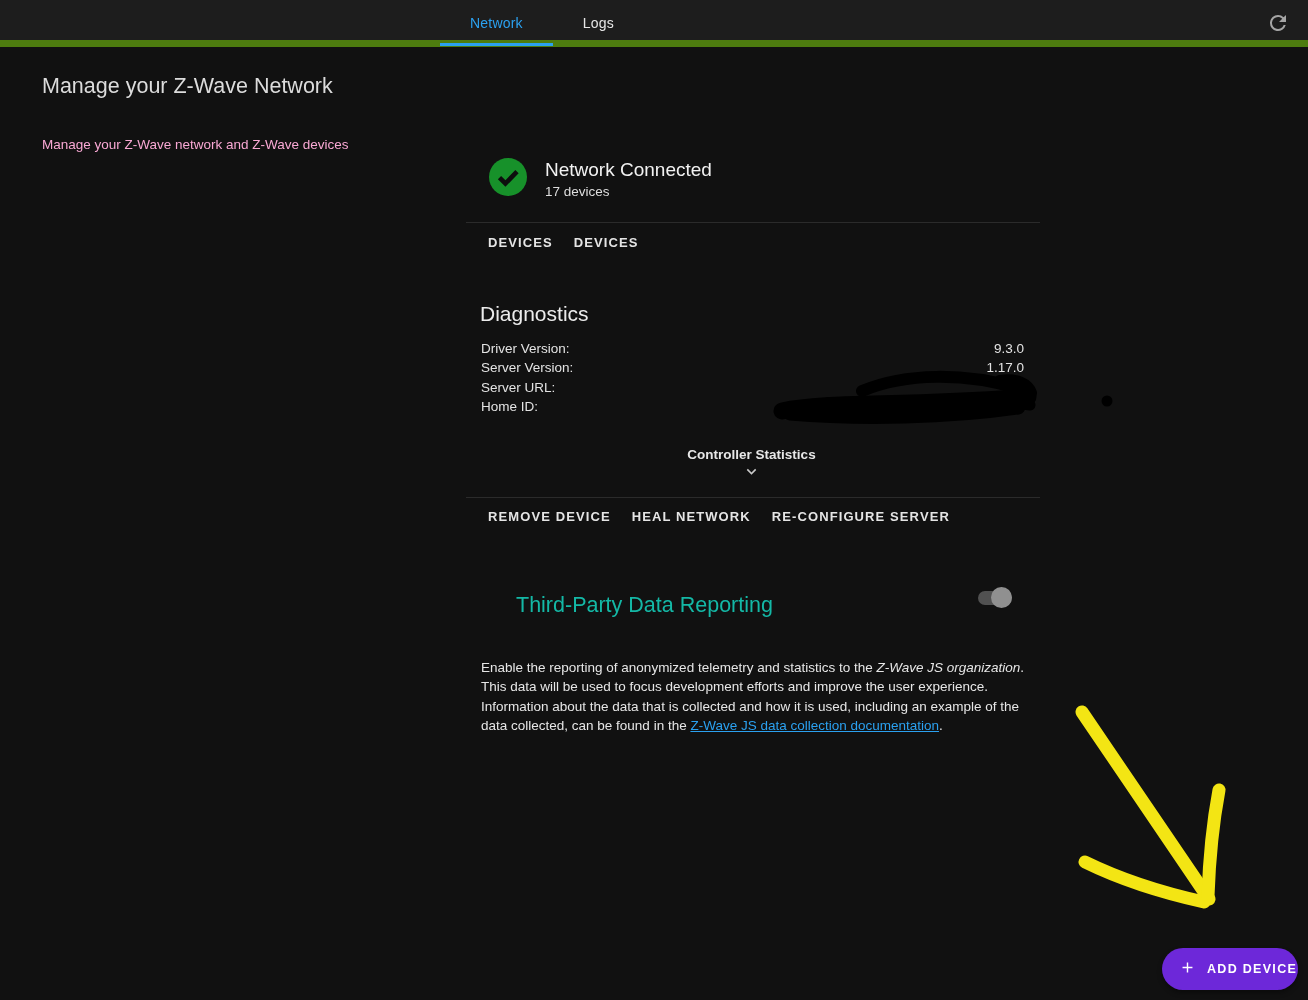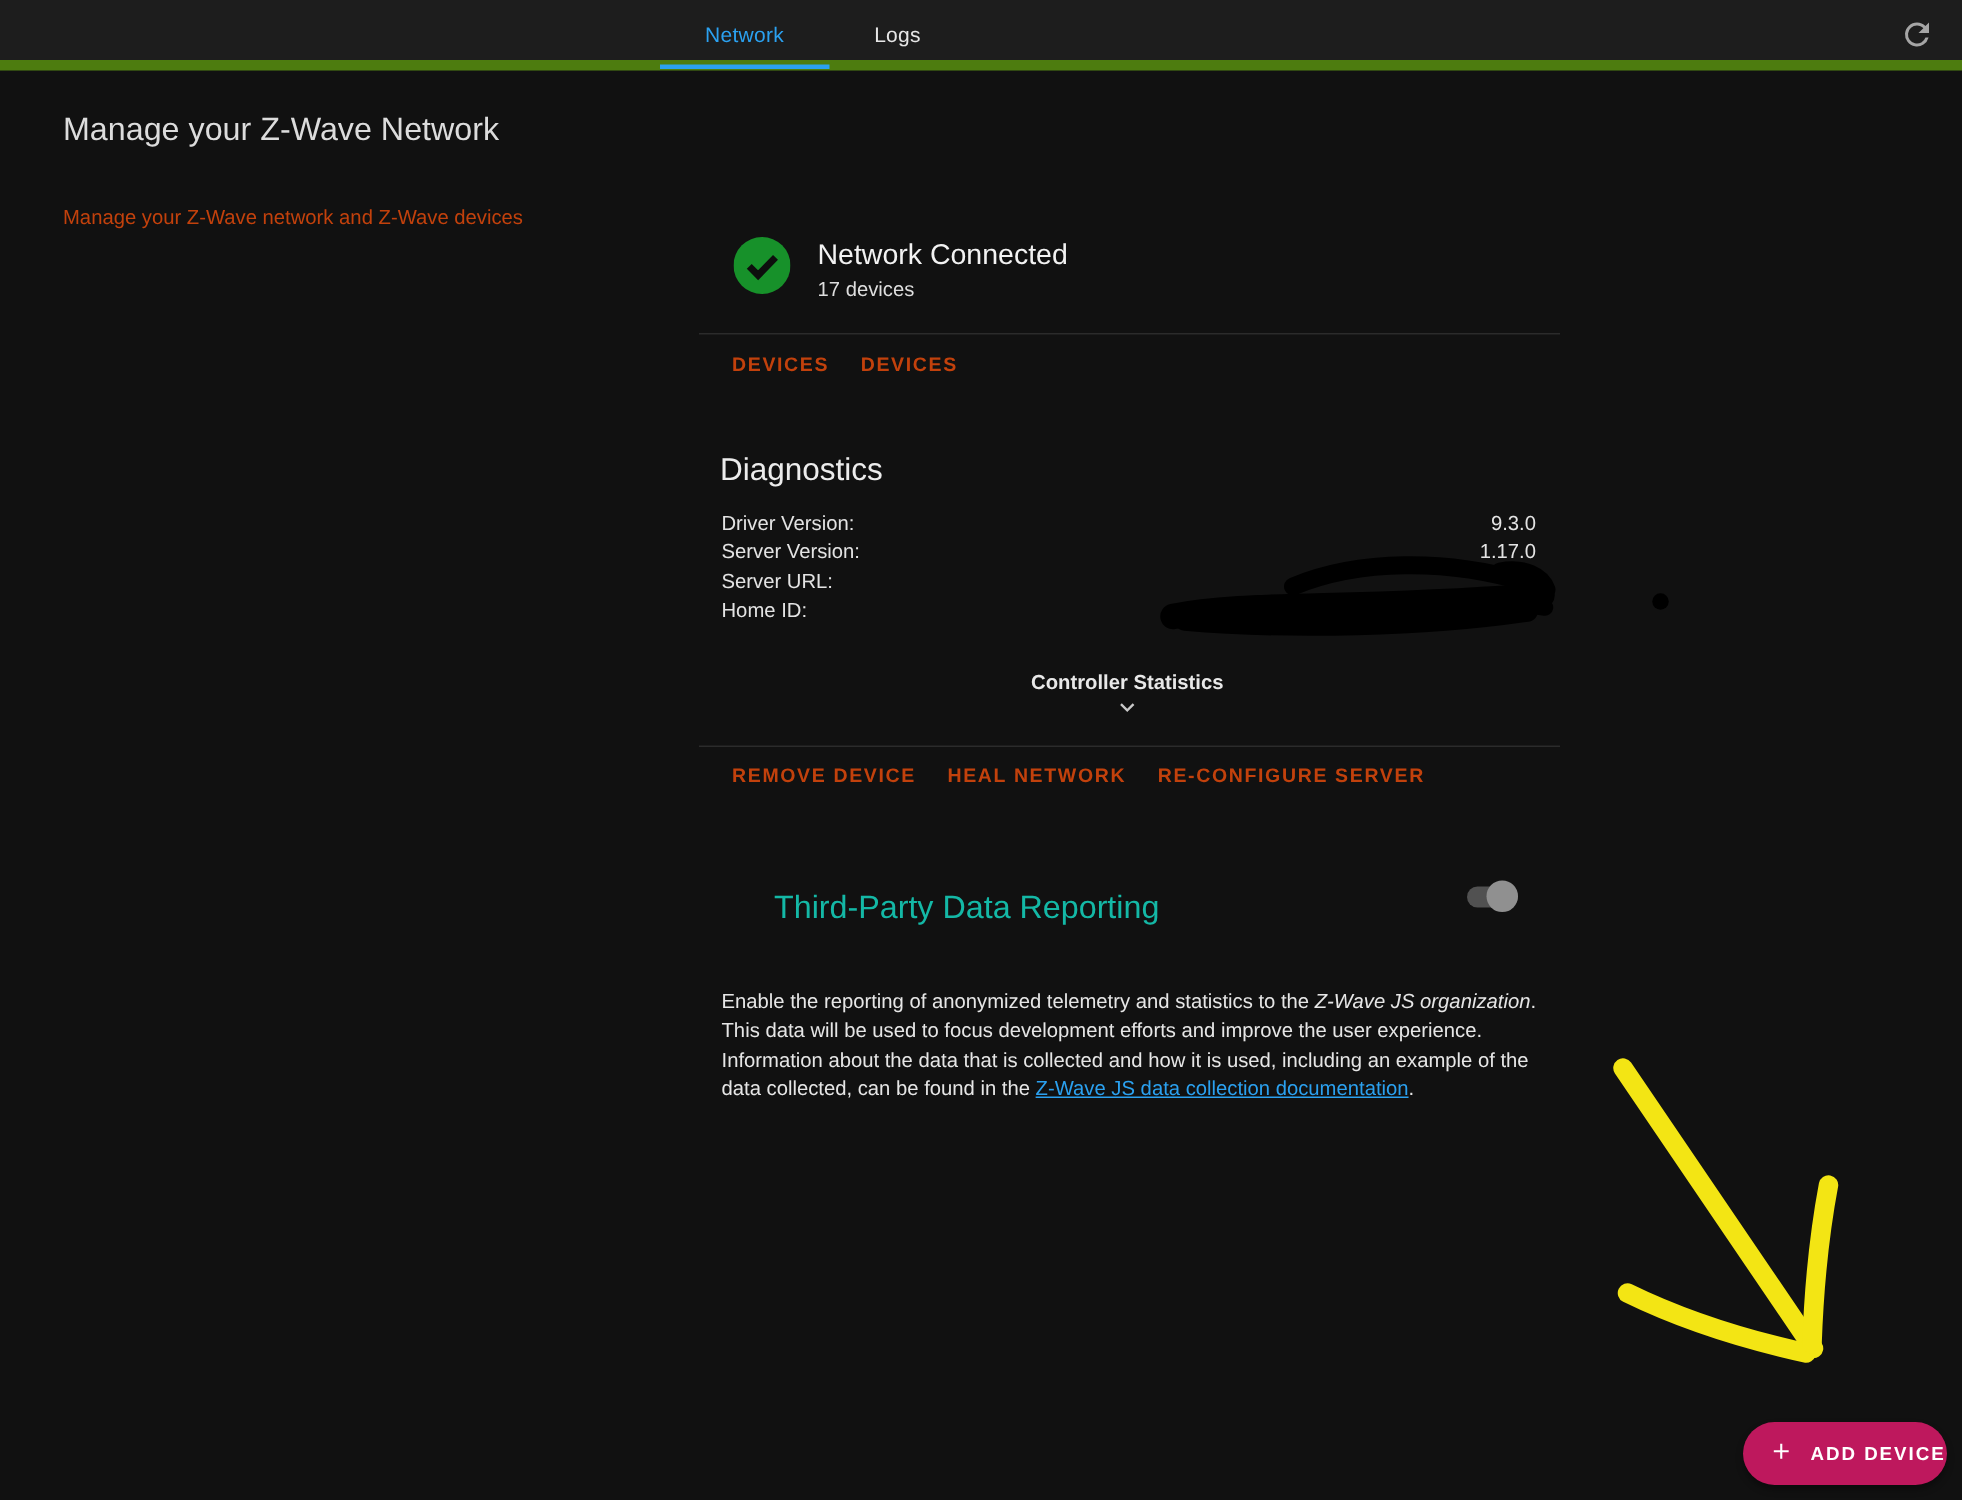--- a/index.html
+++ b/index.html
@@ -33,42 +33,42 @@
     background:none; border:none; cursor:pointer; padding:1px;
   }
 
   
   .page-title {
     position:absolute; left:42px; top:74px;
     font-size:21.5px; font-weight:400; color:#dcdcdc;
   }
   .page-subtitle {
     position:absolute; left:42px; top:137px;
-    font-size:13.5px; color:#c2410c;
+    font-size:13.5px; color:#f9a8d4;
   }
 
   
   .divider { position:absolute; left:466px; width:574px; height:1px; background:#2b2b2b; }
   .div-1 { top:222px; }
   .div-2 { top:497px; }
 
   .status-row {
     position:absolute; left:489px; top:158px;
     display:flex; align-items:center; gap:18px;
   }
   .status-title { font-size:19px; color:#f2f2f2; font-weight:400; }
   .status-sub { font-size:13.5px; color:#dedede; margin-top:3px; }
 
   .btn-row { position:absolute; display:flex; gap:5px; }
   .row-1 { left:480px; top:232px; }
   .row-2 { left:480px; top:506px; }
   .text-btn {
     background:none; border:none; cursor:pointer;
     font-family:inherit; font-size:13px; font-weight:700;
-    letter-spacing:1.1px; color:#c2410c; padding:3px 8px;
+    letter-spacing:1.1px; color:#e5e5e5; padding:3px 8px;
   }
 
   .diag-title {
     position:absolute; left:480px; top:302px;
     font-size:21px; font-weight:400; color:#ececec;
   }
   .diag-table {
     position:absolute; left:481px; top:339px; width:543px;
     font-size:13.5px; line-height:19.3px; color:#e3e3e3;
   }
@@ -105,21 +105,21 @@
   }
   .report-desc .it { font-style:italic; }
   .doc-link { color:#2ba1f0; text-decoration:underline; cursor:pointer; }
 
   
   .overlay { position:absolute; left:0; top:0; pointer-events:none; }
 
   
   .fab {
     position:absolute; left:1162px; top:948px; width:136px; height:42px;
-    border-radius:21px; background:#be185d; border:none; cursor:pointer;
+    border-radius:21px; background:#6d28d9; border:none; cursor:pointer;
     display:flex; align-items:center; gap:11px; padding:0 0 0 17px;
     box-shadow:0 3px 5px rgba(0,0,0,0.35);
   }
   .fab-label {
     color:#ffffff; font-size:12.5px; font-weight:700; letter-spacing:1.3px;
     font-family:inherit;
   }
 </style>
 </head>
 <body>

